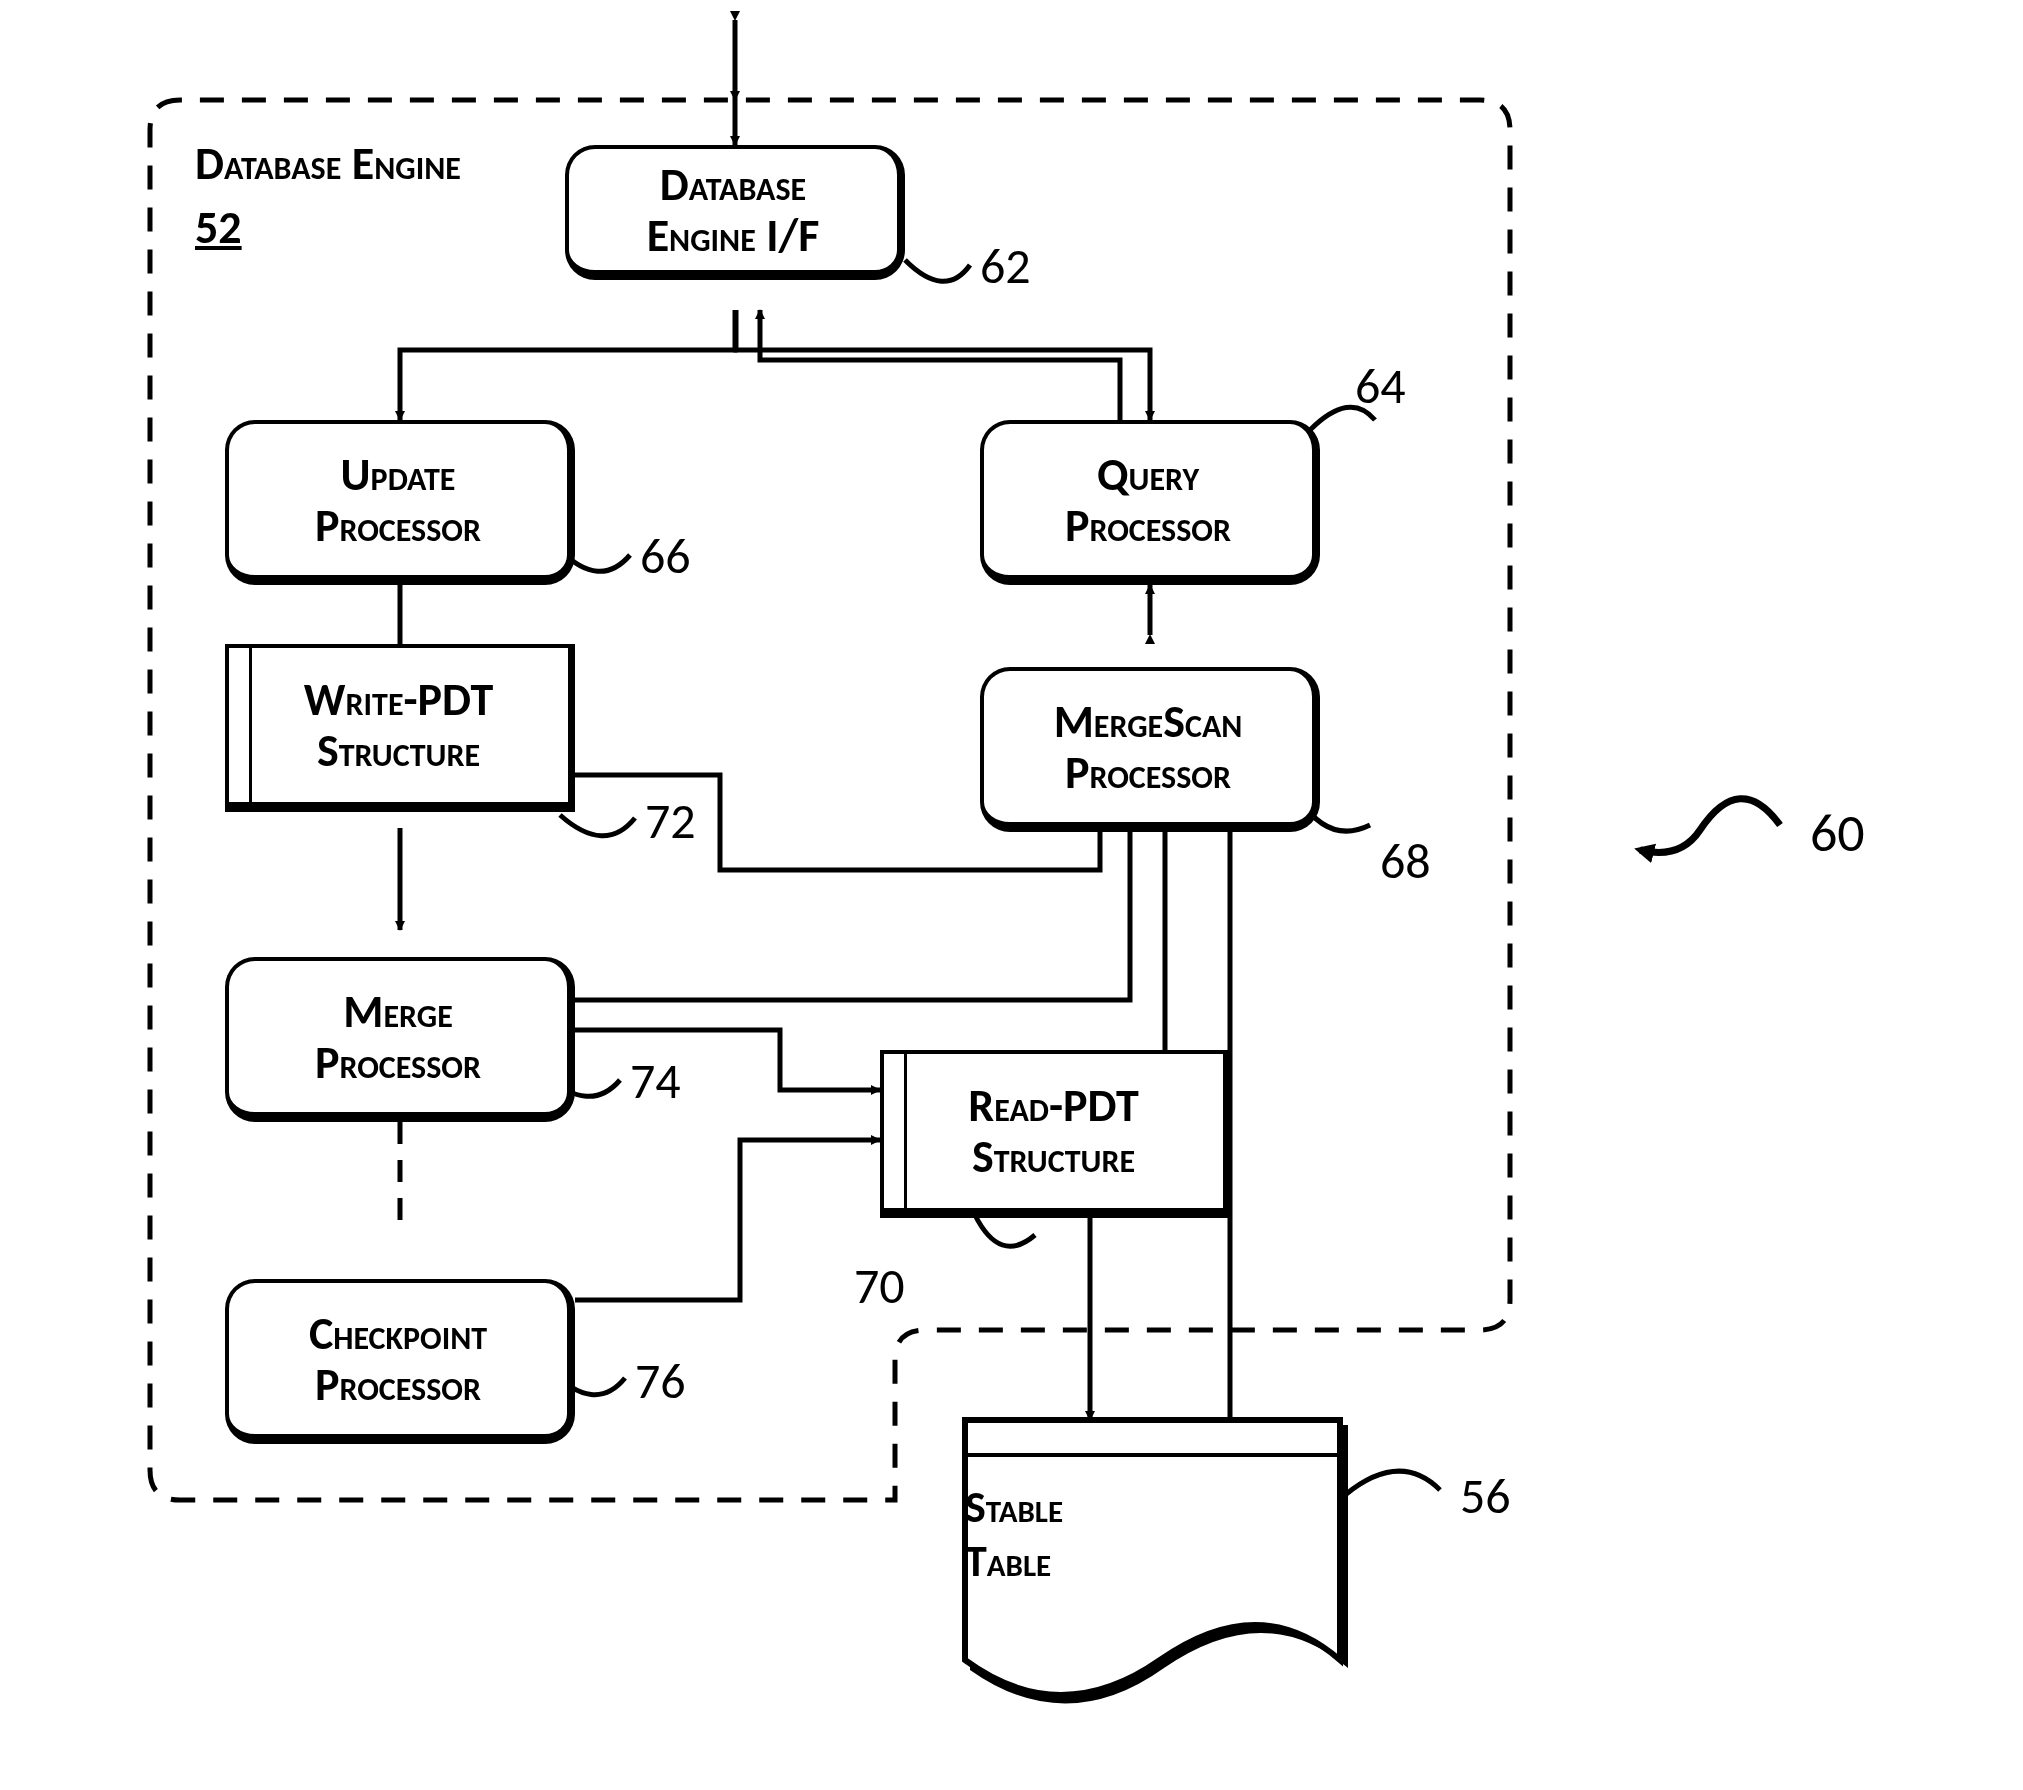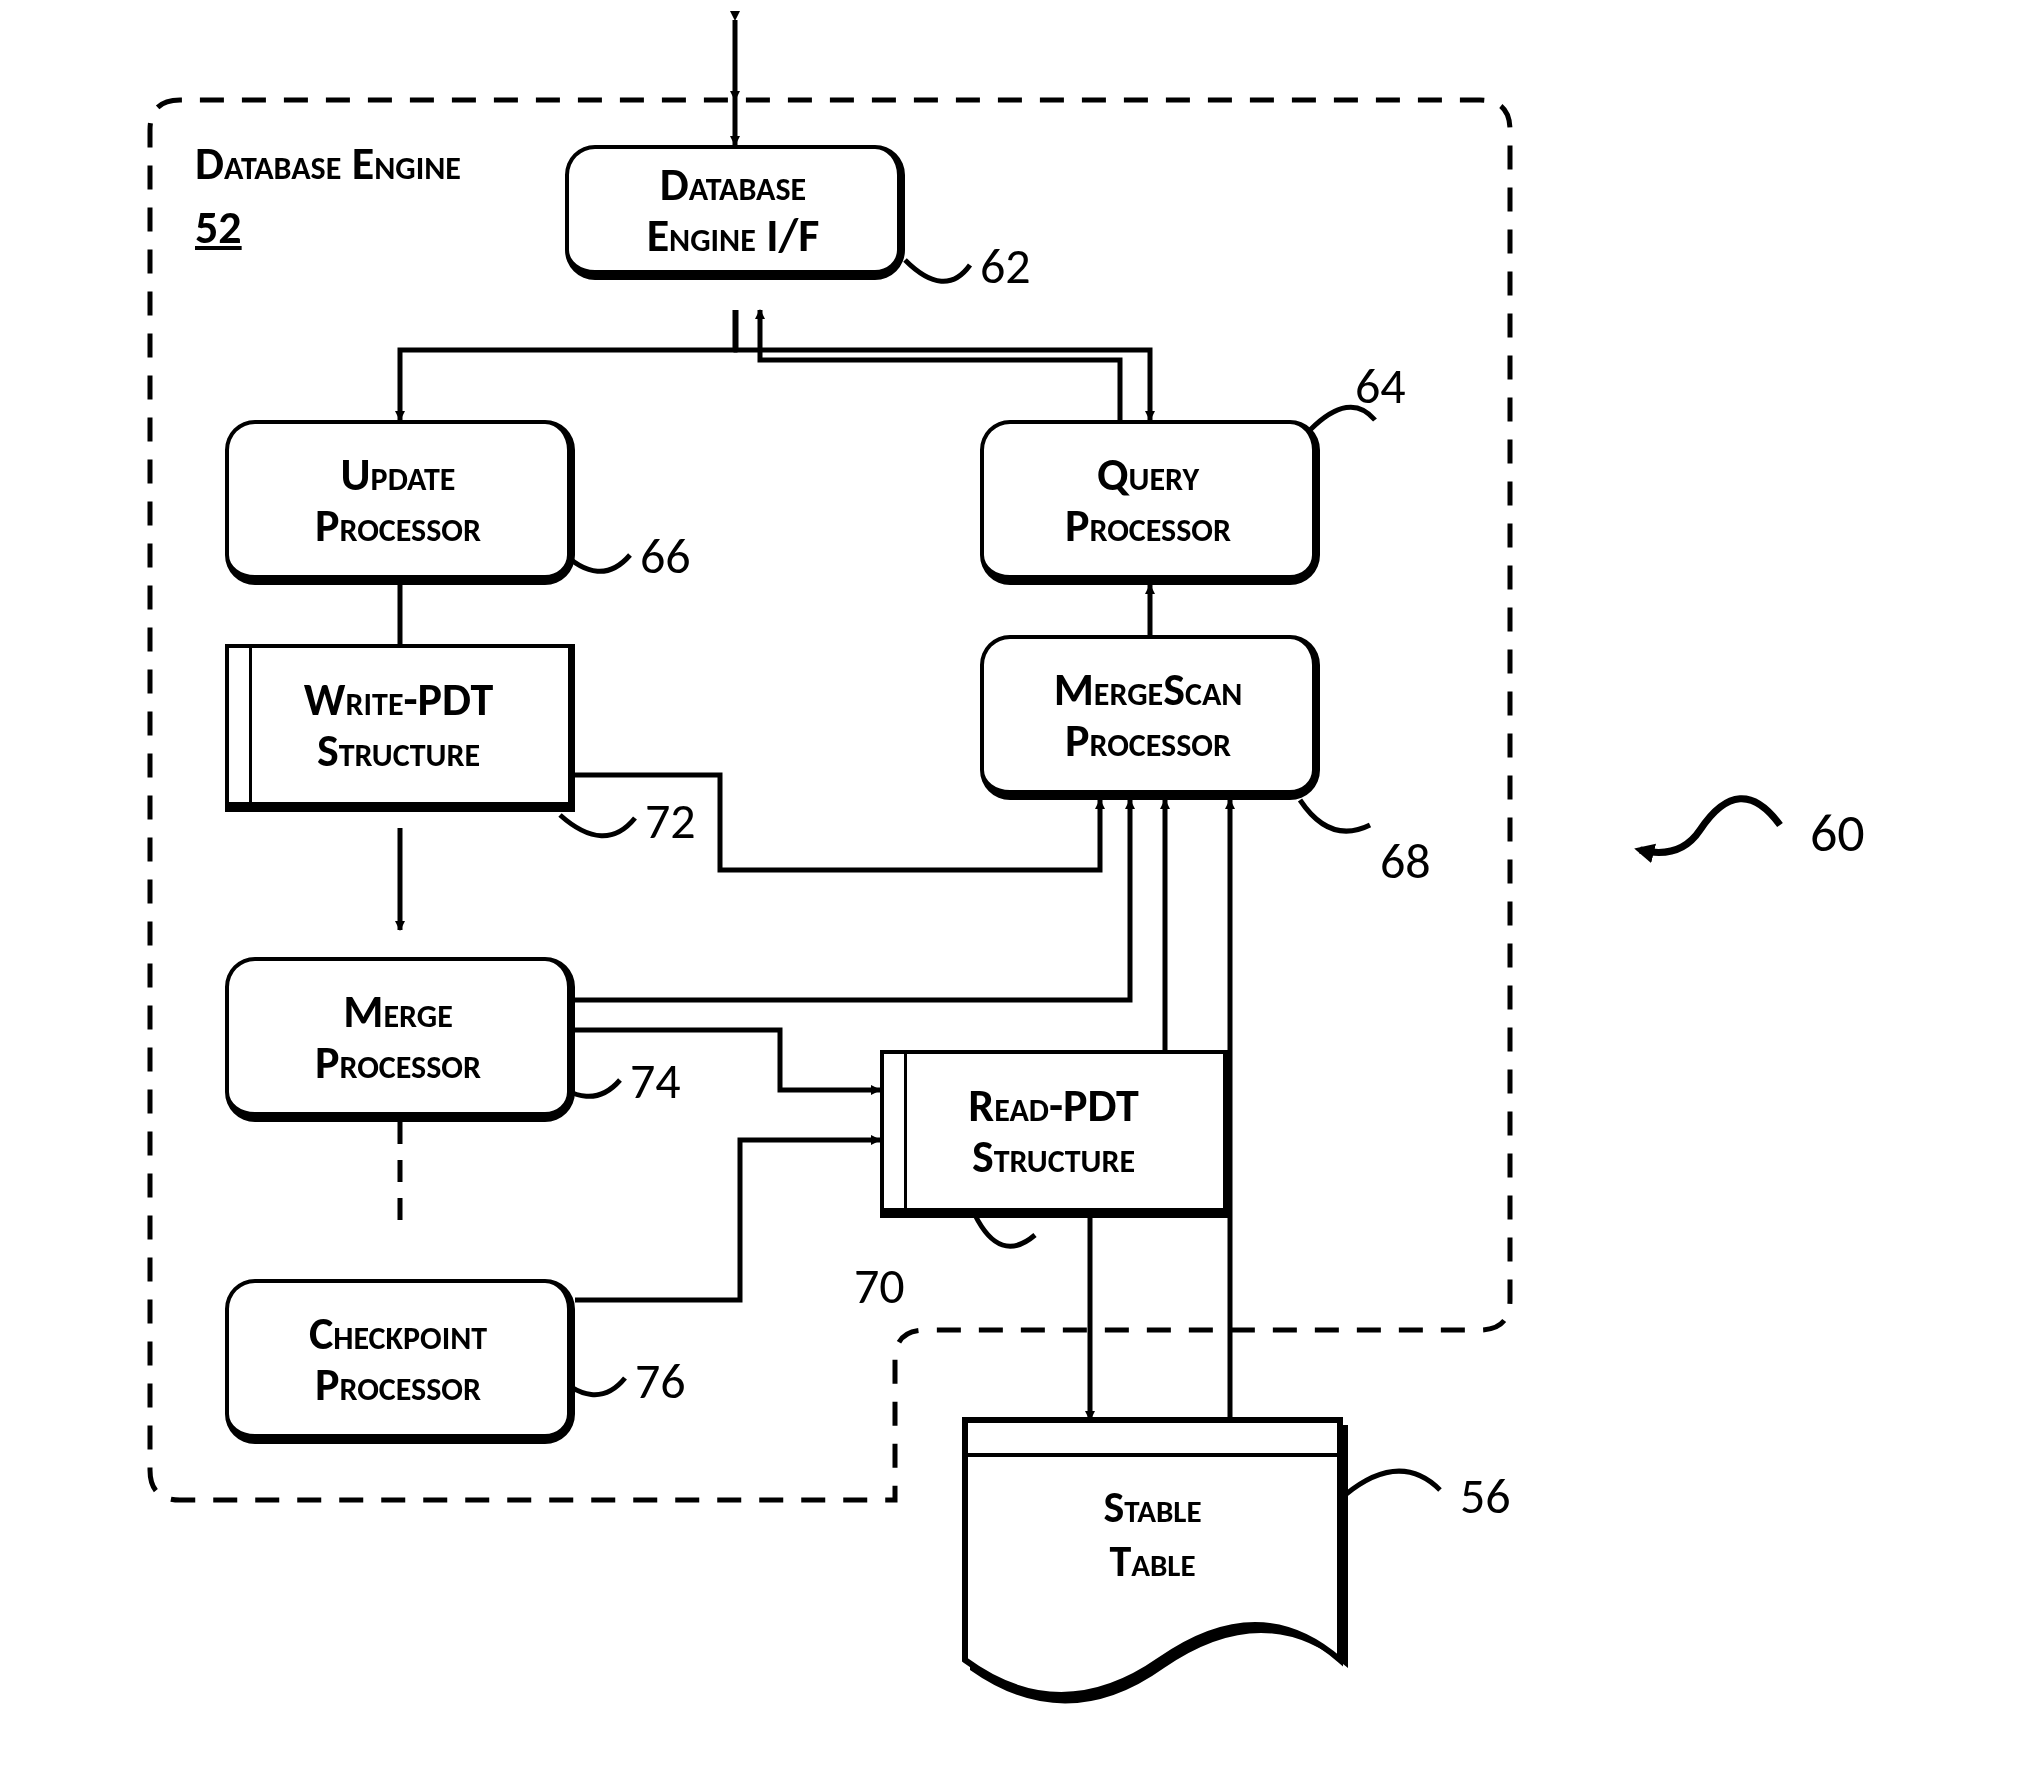--- a/index.html
+++ b/index.html
@@ -74,21 +74,21 @@
     text-decoration: underline;
     font-variant: normal;
   }
   
   .doc {
     position: absolute;
     background: #fff;
   }
   .doc-text {
     position: absolute;
-    text-align: center;
+    text-align: left;
     font-variant: small-caps;
     font-weight: 600;
     font-size: 44px;
     width: 100%;
     top: 60px;
   }
 </style>
 </head>
 <body>
 
@@ -209,21 +209,21 @@
 <div class="box" style="left:980px; top:420px; width:340px; height:165px;">
   <span style="white-space:pre-line;">Query
 Processor</span>
 </div>
 
 <div class="box datastruct" style="left:225px; top:644px; width:350px; height:168px;">
   <span style="white-space:pre-line;">Write-PDT
 Structure</span>
 </div>
 
-<div class="box" style="left:980px; top:635px; width:340px; height:165px;">
+<div class="box" style="left:980px; top:667px; width:340px; height:165px;">
   <span style="white-space:pre-line;">MergeScan
 Processor</span>
 </div>
 
 <div class="box" style="left:225px; top:930px; width:350px; height:165px;margin-top:27px;">
   <span style="white-space:pre-line;">Merge
 Processor</span>
 </div>
 
 <div class="box datastruct" style="left:880px; top:1050px; width:350px; height:168px;">

